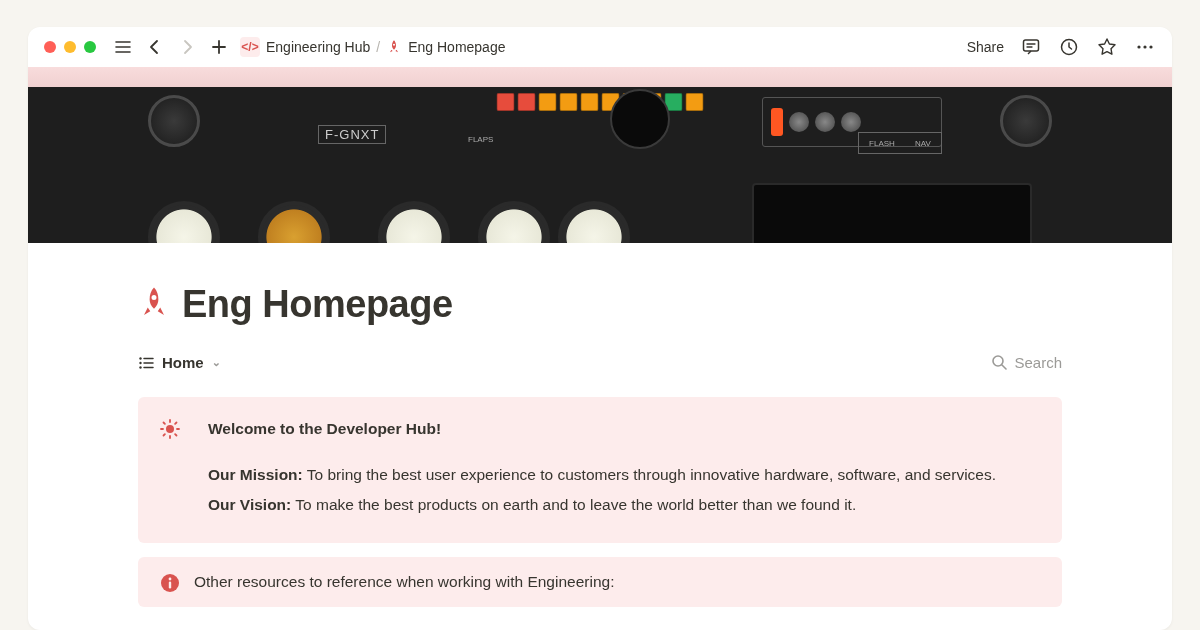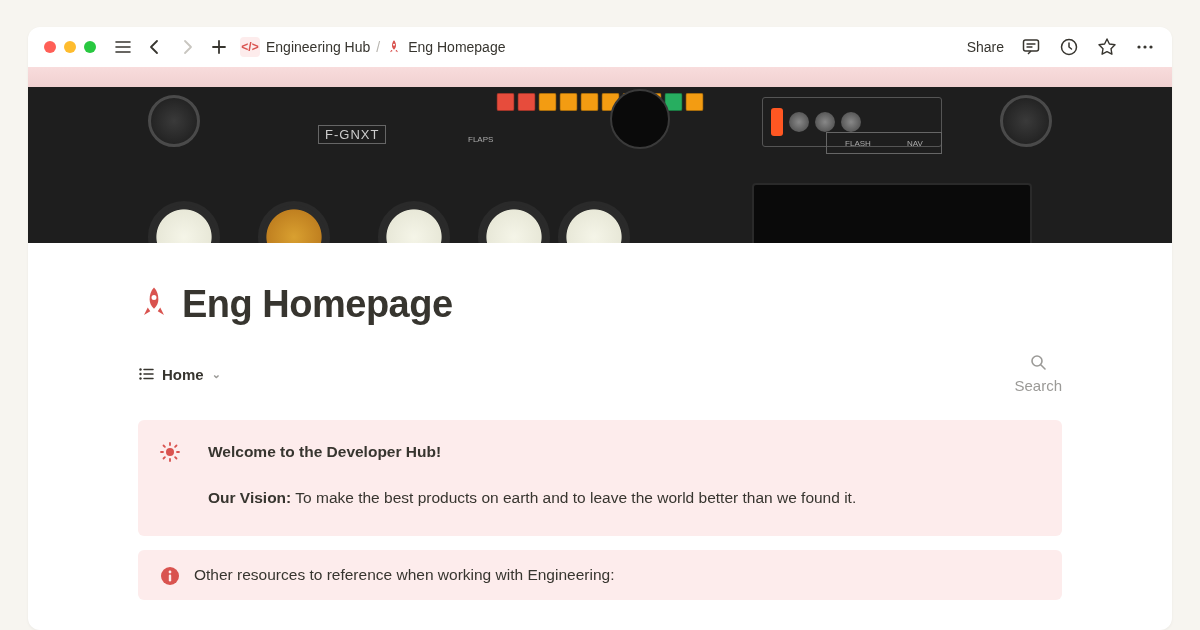--- a/index.html
+++ b/index.html
@@ -138,21 +138,21 @@
       background: radial-gradient(circle, #888 0%, #444 100%);
     }
     .toggle-sw {
       width: 12px; height: 28px;
       background: #ff5722;
       border-radius: 3px;
     }
     .flash-panel {
       position: absolute;
       top: 45px; right: 230px;
-      width: 116px; height: 22px;
+      width: 84px; height: 22px;
       border: 1px solid #666;
       font-size: 8px;
       color: #aaa;
       display: flex;
       align-items: center;
       justify-content: space-around;
     }
     .dark-screen {
       position: absolute;
       bottom: -10px; right: 140px;
@@ -214,21 +214,20 @@
       text-align: center;
     }
     .view-left .chev { color: #9b9a97; font-size: 11px; }
     .search-right {
       display: flex;
       align-items: center;
       gap: 6px;
       color: #9b9a97;
       font-size: 15px;
       cursor: pointer;
-      flex-direction: column;
     }
     .callout {
       background: #fdecec;
       border-radius: 6px;
       padding: 20px 22px;
       margin-bottom: 14px;
       display: flex;
       gap: 28px;
     }
     .callout-icon {
@@ -402,20 +401,21 @@
       <div class="callout-icon">
         <svg width="20" height="20" viewBox="0 0 20 20">
             <circle cx="10" cy="10" r="4" fill="#d9534f"></circle>
             <g stroke="#d9534f" stroke-width="1.8" stroke-linecap="round">
               <path d="M10 1v2M10 17v2M1 10h2M17 10h2M3.5 3.5l1.4 1.4M15.1 15.1l1.4 1.4M3.5 16.5l1.4-1.4M15.1 4.9l1.4-1.4"></path>
             </g>
           </svg>
       </div>
       <div class="callout-body">
         <p class="welcome">Welcome to the Developer Hub!</p>
+        <p><strong>Our Mission:</strong><span> To bring the best user experience to customers through innovative hardware, software, and services.</span></p>
         <p><strong>Our Vision:</strong><span> To make the best products on earth and to leave the world better than we found it.</span></p>
       </div>
     </div>
 
     <div class="callout-2">
       <div class="callout-icon">
         <svg width="20" height="20" viewBox="0 0 20 20">
             <circle cx="10" cy="10" r="9" fill="#d9534f"></circle>
             <circle cx="10" cy="6" r="1.4" fill="#fdecec"></circle>
             <rect x="8.8" y="8.5" width="2.4" height="7" rx="1.2" fill="#fdecec"></rect>

